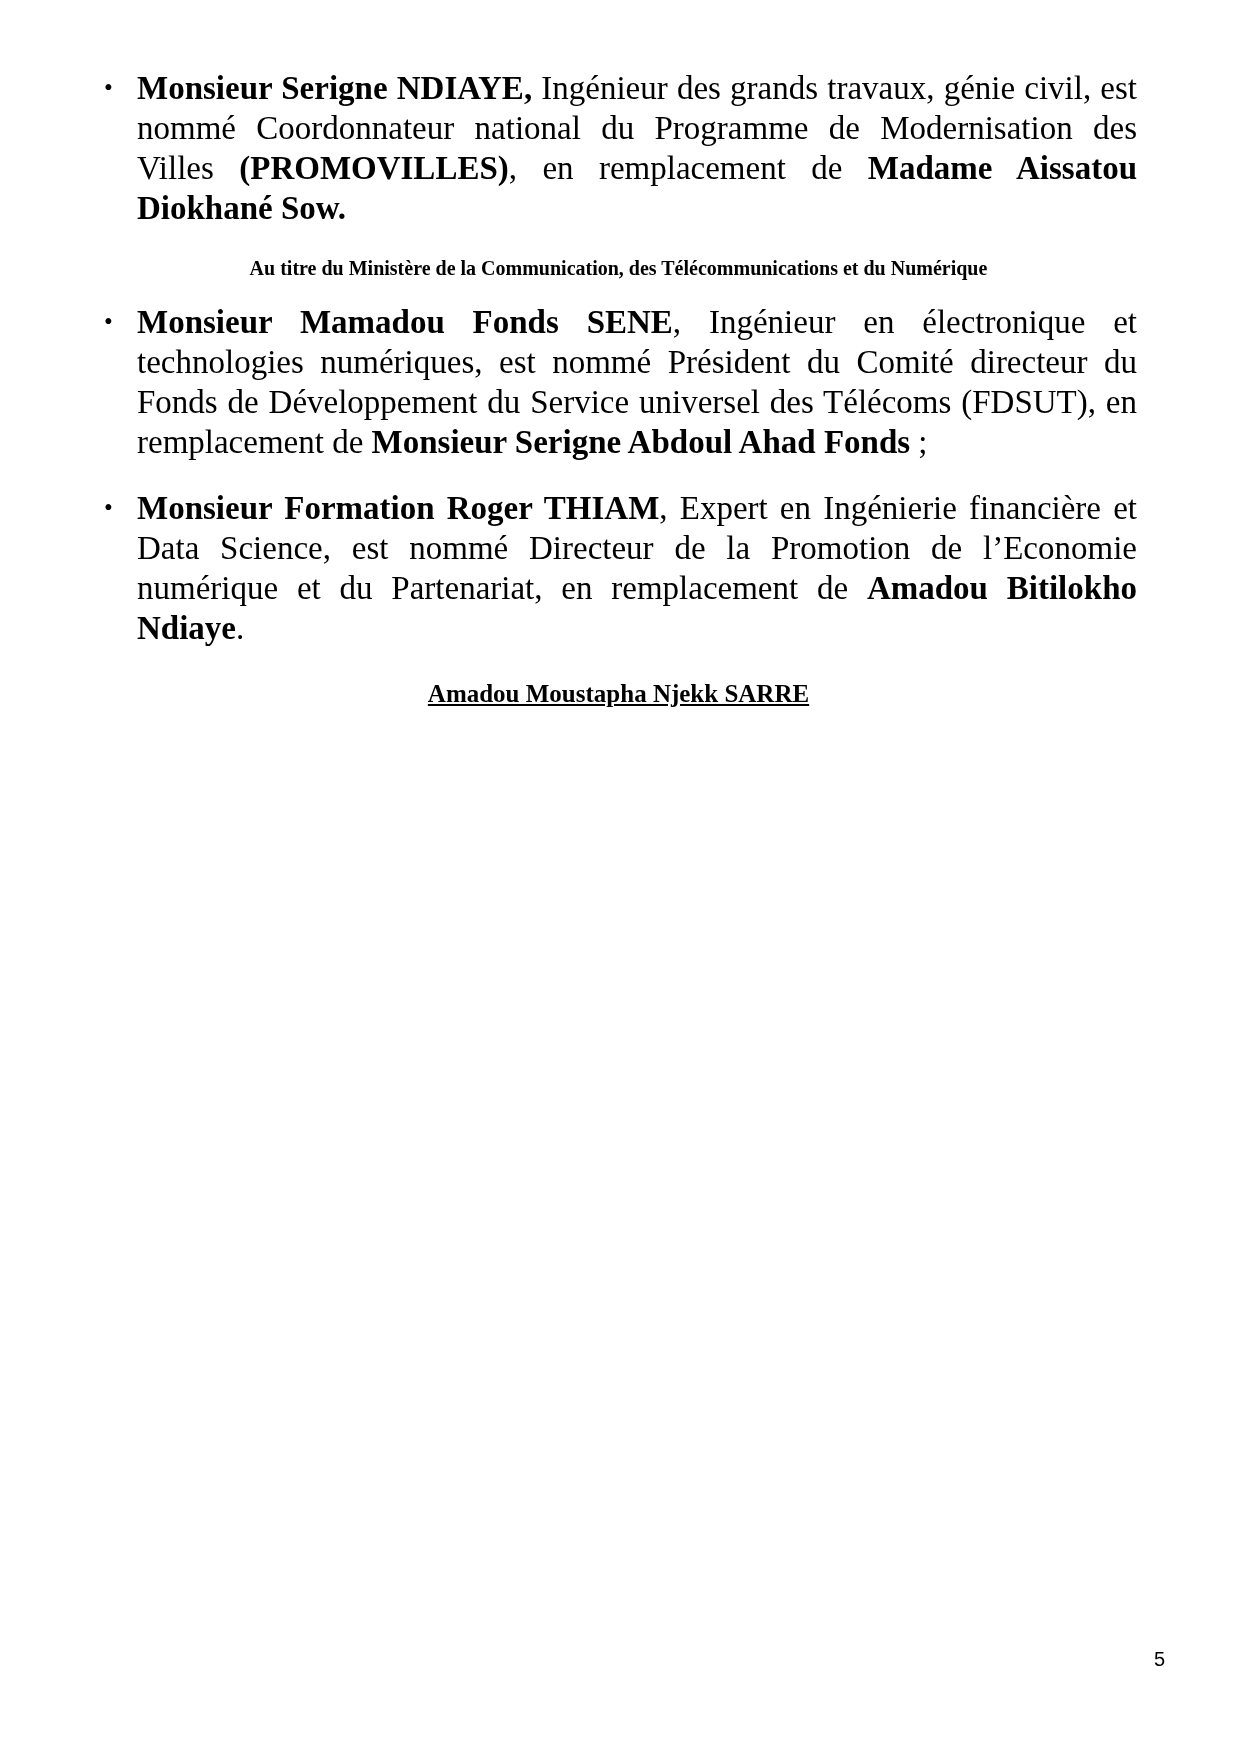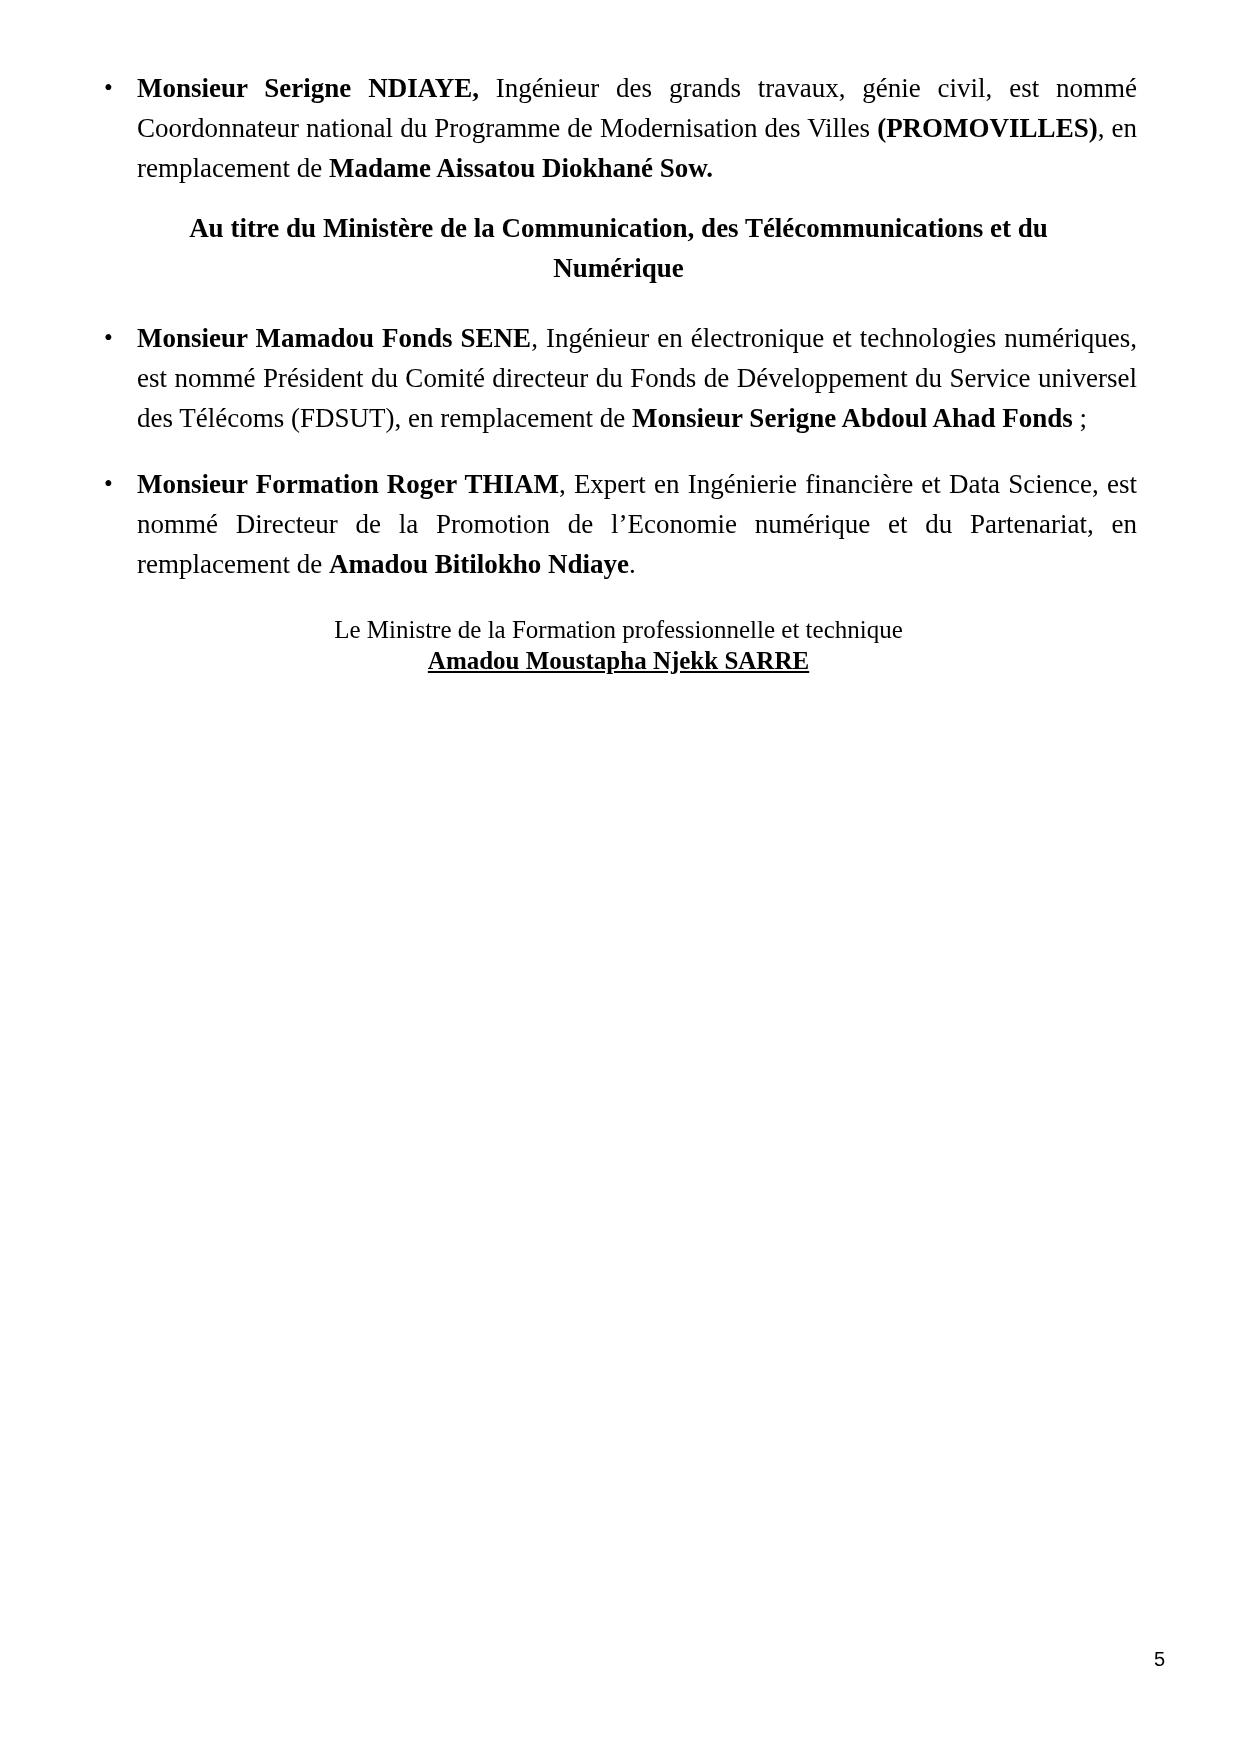--- a/index.html
+++ b/index.html
@@ -38,33 +38,33 @@
   .bullet-marker {
     position: absolute;
     left: 4px;
     top: 0;
     font-size: 25px;
     line-height: 40px;
   }
 
   .bullet-text {
     margin: 0;
-    font-size: 27px;
+    font-size: 33px;
     line-height: 40px;
     text-align: justify;
     text-justify: inter-word;
   }
 
   .section-heading {
-    font-size: 27px;
+    font-size: 20px;
     line-height: 40px;
     font-weight: bold;
     text-align: center;
     max-width: 980px;
-    margin: 20px auto 30px auto;
+    margin: 20px auto 14px auto;
   }
 
   .list-after-heading { margin-top: 0; }
 
   .signature-block {
     margin-top: 30px;
     text-align: center;
     font-size: 25px;
     line-height: 31px;
   }
@@ -104,20 +104,19 @@
         <span class="bullet-marker">•</span>
         <p class="bullet-text"><b>Monsieur Mamadou Fonds SENE</b><span>, Ingénieur en électronique et technologies numériques, est nommé Président du Comité directeur du Fonds de Développement du Service universel des Télécoms (FDSUT), en remplacement de </span><b>Monsieur Serigne Abdoul Ahad Fonds</b><span> ;</span></p>
       </li>
       <li class="bullet-item">
         <span class="bullet-marker">•</span>
         <p class="bullet-text"><b>Monsieur Formation Roger THIAM</b><span>, Expert en Ingénierie financière et Data Science, est nommé Directeur de la Promotion de l’Economie numérique et du Partenariat, en remplacement de </span><b>Amadou Bitilokho Ndiaye</b><span>.</span></p>
       </li>
     </ul>
 
     <div class="signature-block">
-      <p>Le Ministre de la Formation professionnelle et technique</p>
       <p class="signature-name">Amadou Moustapha Njekk SARRE</p>
     </div>
 
   </div>
 
   <div class="page-number">5</div>
 </div>
 
 </body></html>

